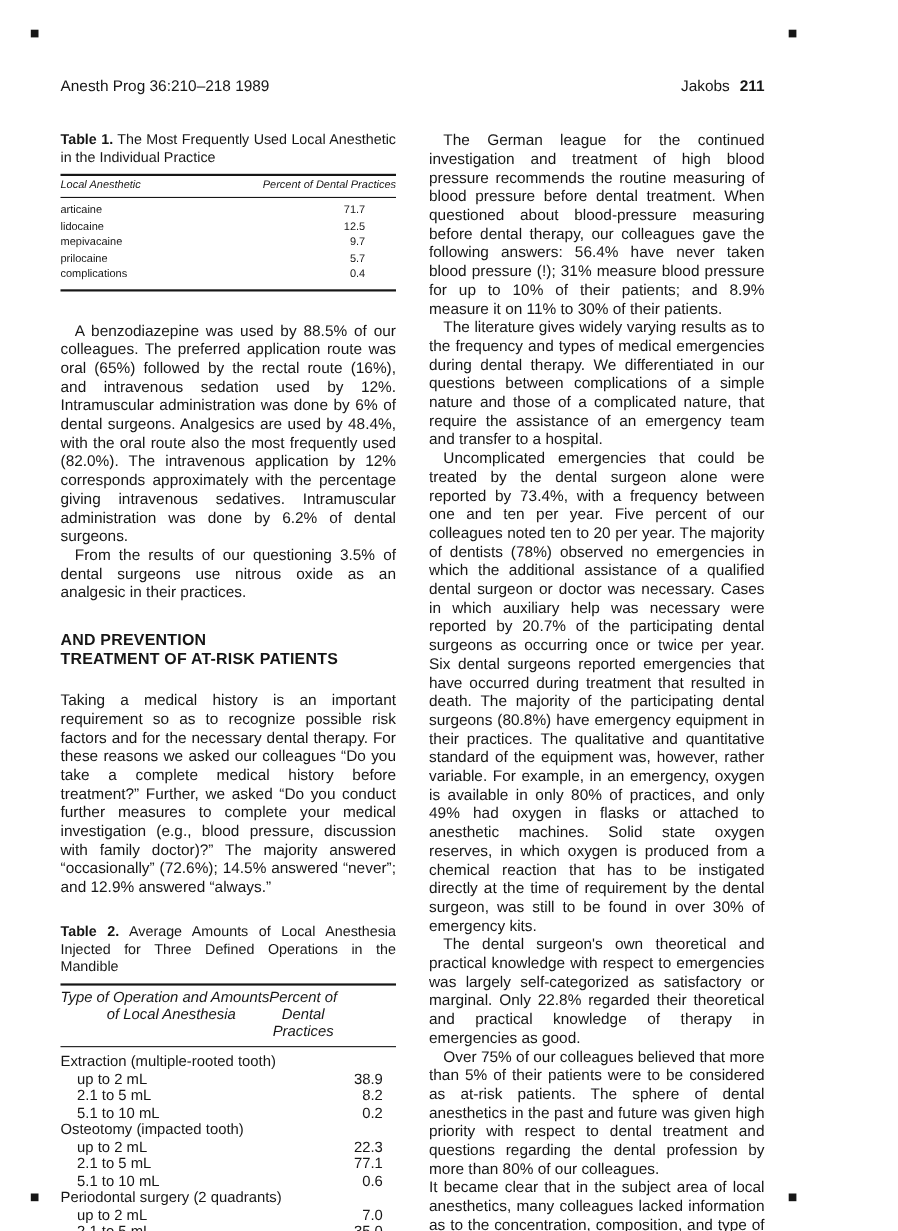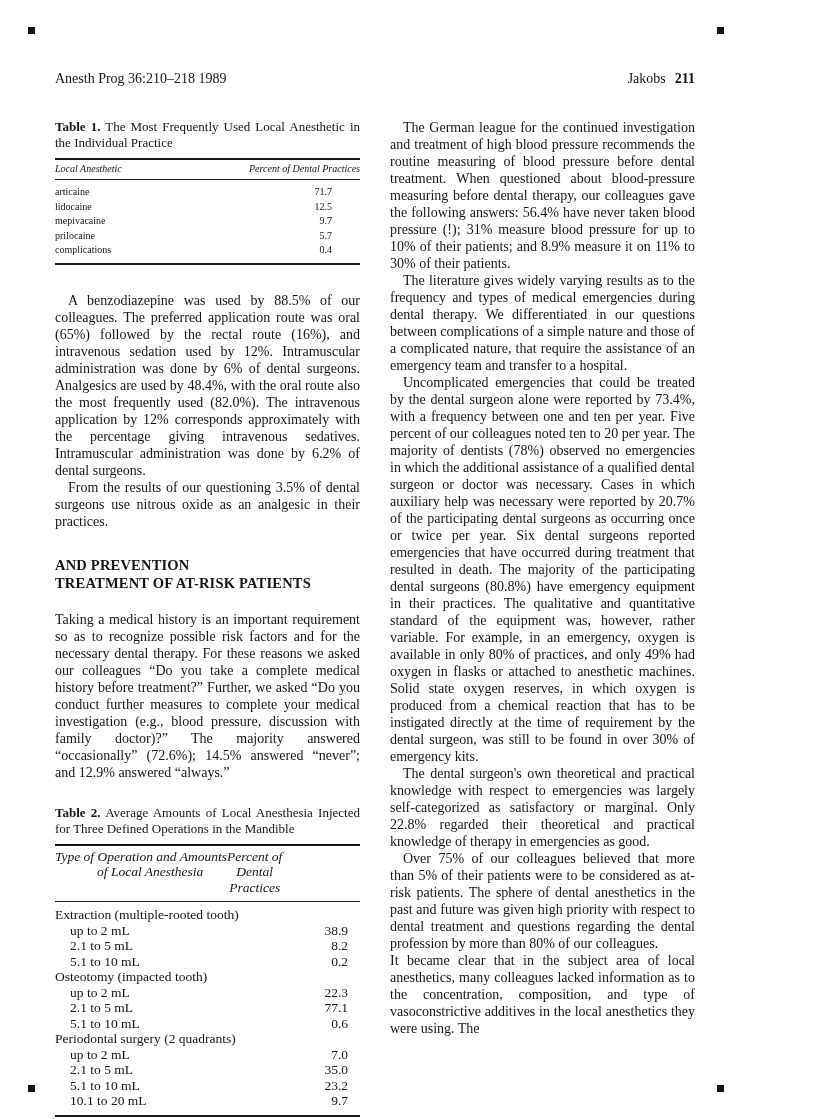--- a/index.html
+++ b/index.html
@@ -3,21 +3,21 @@
 <meta charset="utf-8">
 <style>
   :root { --ink:#161616; --paper:#ffffff; }
   html, body { margin:0; padding:0; }
   body { background:var(--paper); }
   .page {
     position:relative;
     width:752px; height:1119px;
     background:var(--paper);
     color:var(--ink);
-    font-family:Liberation Serif, serif;
+    font-family:Liberation Sans, sans-serif;
     overflow:hidden;
   }
   .reg { position:absolute; width:7px; height:7px; background:var(--ink); }
   .reg.tl { left:28px; top:27px; }
   .reg.tr { right:28px; top:27px; }
   .reg.bl { left:28px; bottom:27px; }
   .reg.br { right:28px; bottom:27px; }
 
   .page-header {
     position:absolute; top:70px; left:55px; right:57px;

